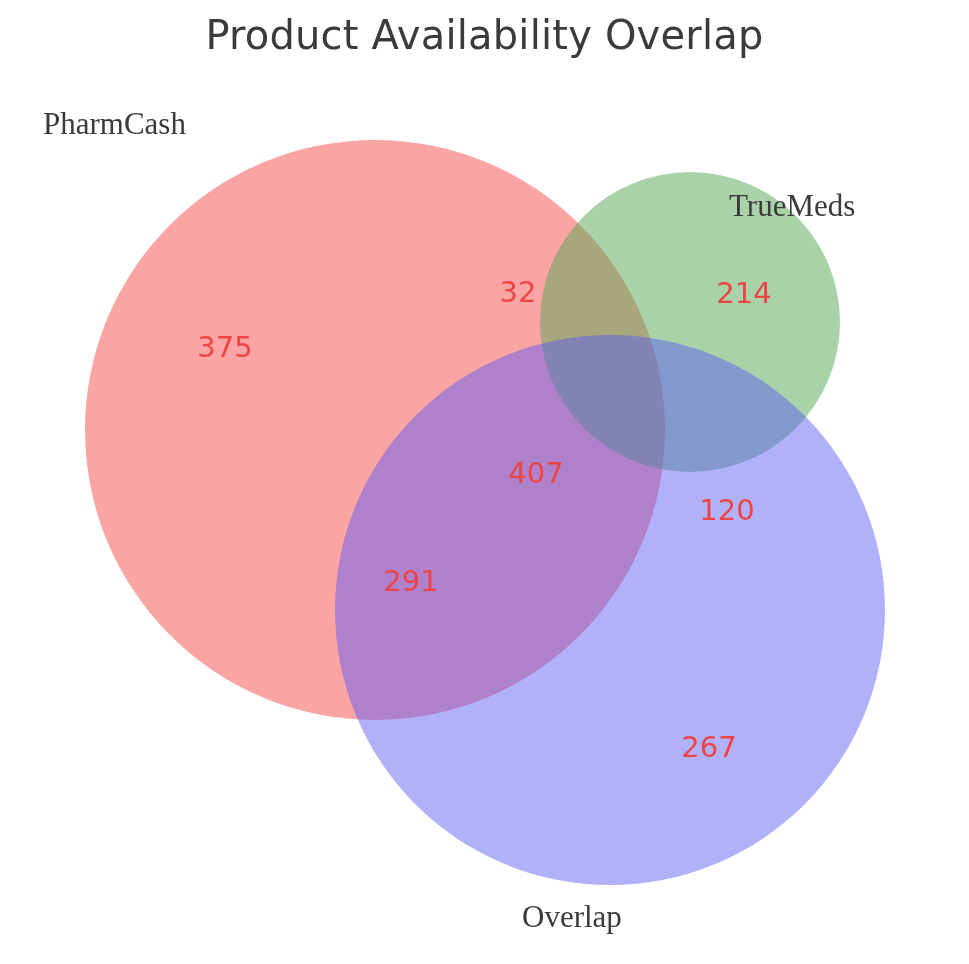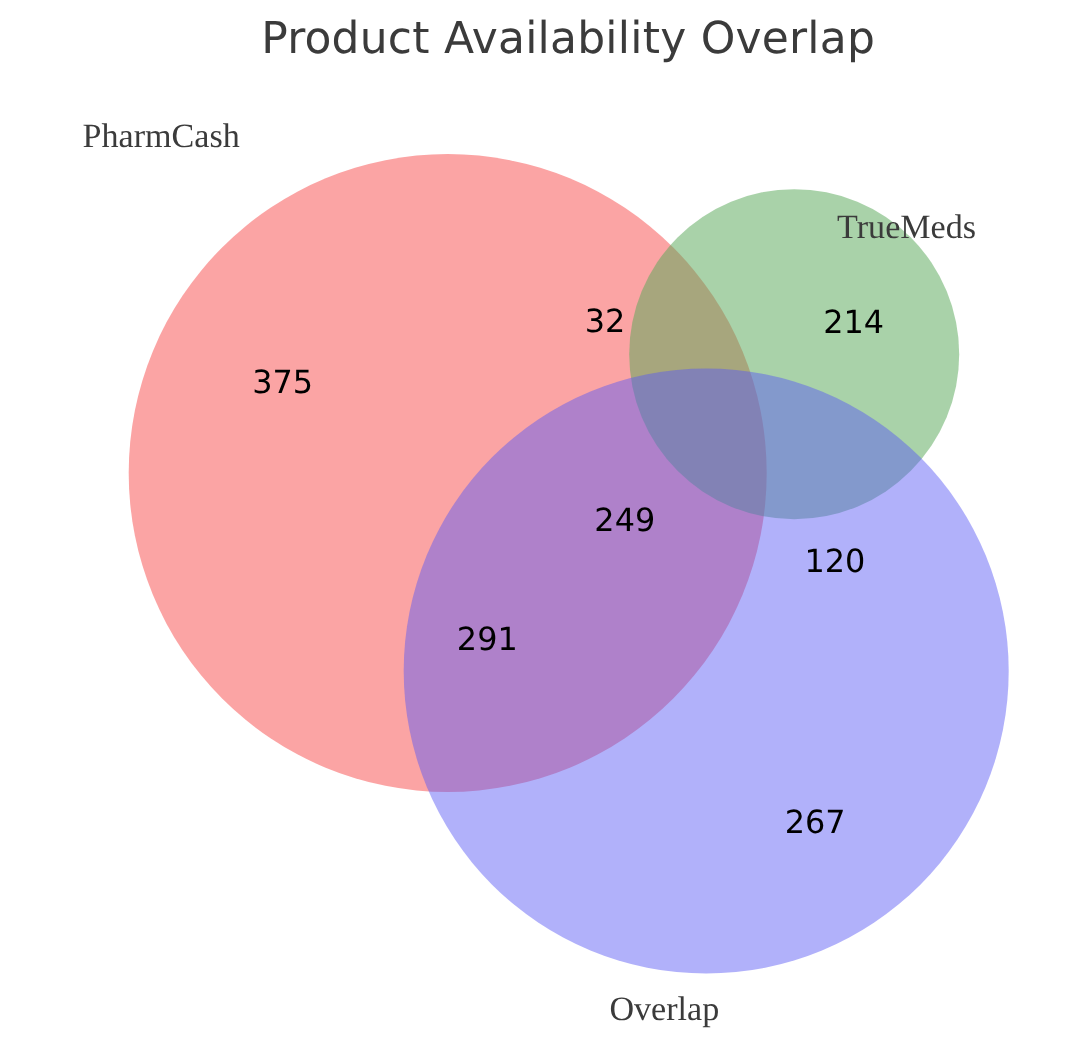--- a/index.html
+++ b/index.html
@@ -11,21 +11,20 @@
     width: 969px;
     height: 964px;
     font-family: "DejaVu Sans", sans-serif;
     overflow: hidden;
   }
   #figure {
     position: relative;
     width: 855px;
     height: 964px;
     background: #ffffff;
-    margin-left: 32px;
   }
   #chart-title {
     position: absolute;
     top: 12px;
     left: 0;
     width: 969px;
     text-align: center;
     font-size: 40px;
     font-weight: 400;
     color: #3b3b3b;
@@ -43,21 +42,21 @@
     position: absolute;
     font-size: 31px;
     color: #3b3b3b;
     white-space: nowrap;
     font-weight: 400;
     font-family: Liberation Serif, serif;
   }
   .venn-count {
     position: absolute;
     font-size: 29px;
-    color: #000000;
+    color: #ef4444;
     white-space: nowrap;
     font-weight: 400;
     transform: translate(-50%, -50%);
   }
   #label-pharmcash { left: 43px;  top: 106px; }
   #label-drbucks   { left: 729px; top: 188px; }
   #label-truemeds  { left: 522px; top: 899px; }
 </style>
 </head>
 <body>
@@ -72,18 +71,18 @@
     <circle id="circle-c" cx="610" cy="610" r="275" fill="#5a5af5" fill-opacity="0.47" stroke="none"></circle>
   </svg>
 
   <div class="venn-label" id="label-pharmcash">PharmCash</div>
   <div class="venn-label" id="label-drbucks">TrueMeds</div>
   <div class="venn-label" id="label-truemeds">Overlap</div>
 
   <div class="venn-count" id="count-a-only" style="left: 225px; top: 347px;">375</div>
   <div class="venn-count" id="count-ab" style="left: 518px; top: 292px;">32</div>
   <div class="venn-count" id="count-b-only" style="left: 744px; top: 293px;">214</div>
-  <div class="venn-count" id="count-abc" style="left: 536px; top: 473px;">249</div>
+  <div class="venn-count" id="count-abc" style="left: 536px; top: 473px;">407</div>
   <div class="venn-count" id="count-bc" style="left: 727px; top: 510px;">120</div>
   <div class="venn-count" id="count-ac" style="left: 411px; top: 581px;">291</div>
   <div class="venn-count" id="count-c-only" style="left: 709px; top: 747px;">267</div>
 
 </div>
 
 </body></html>

